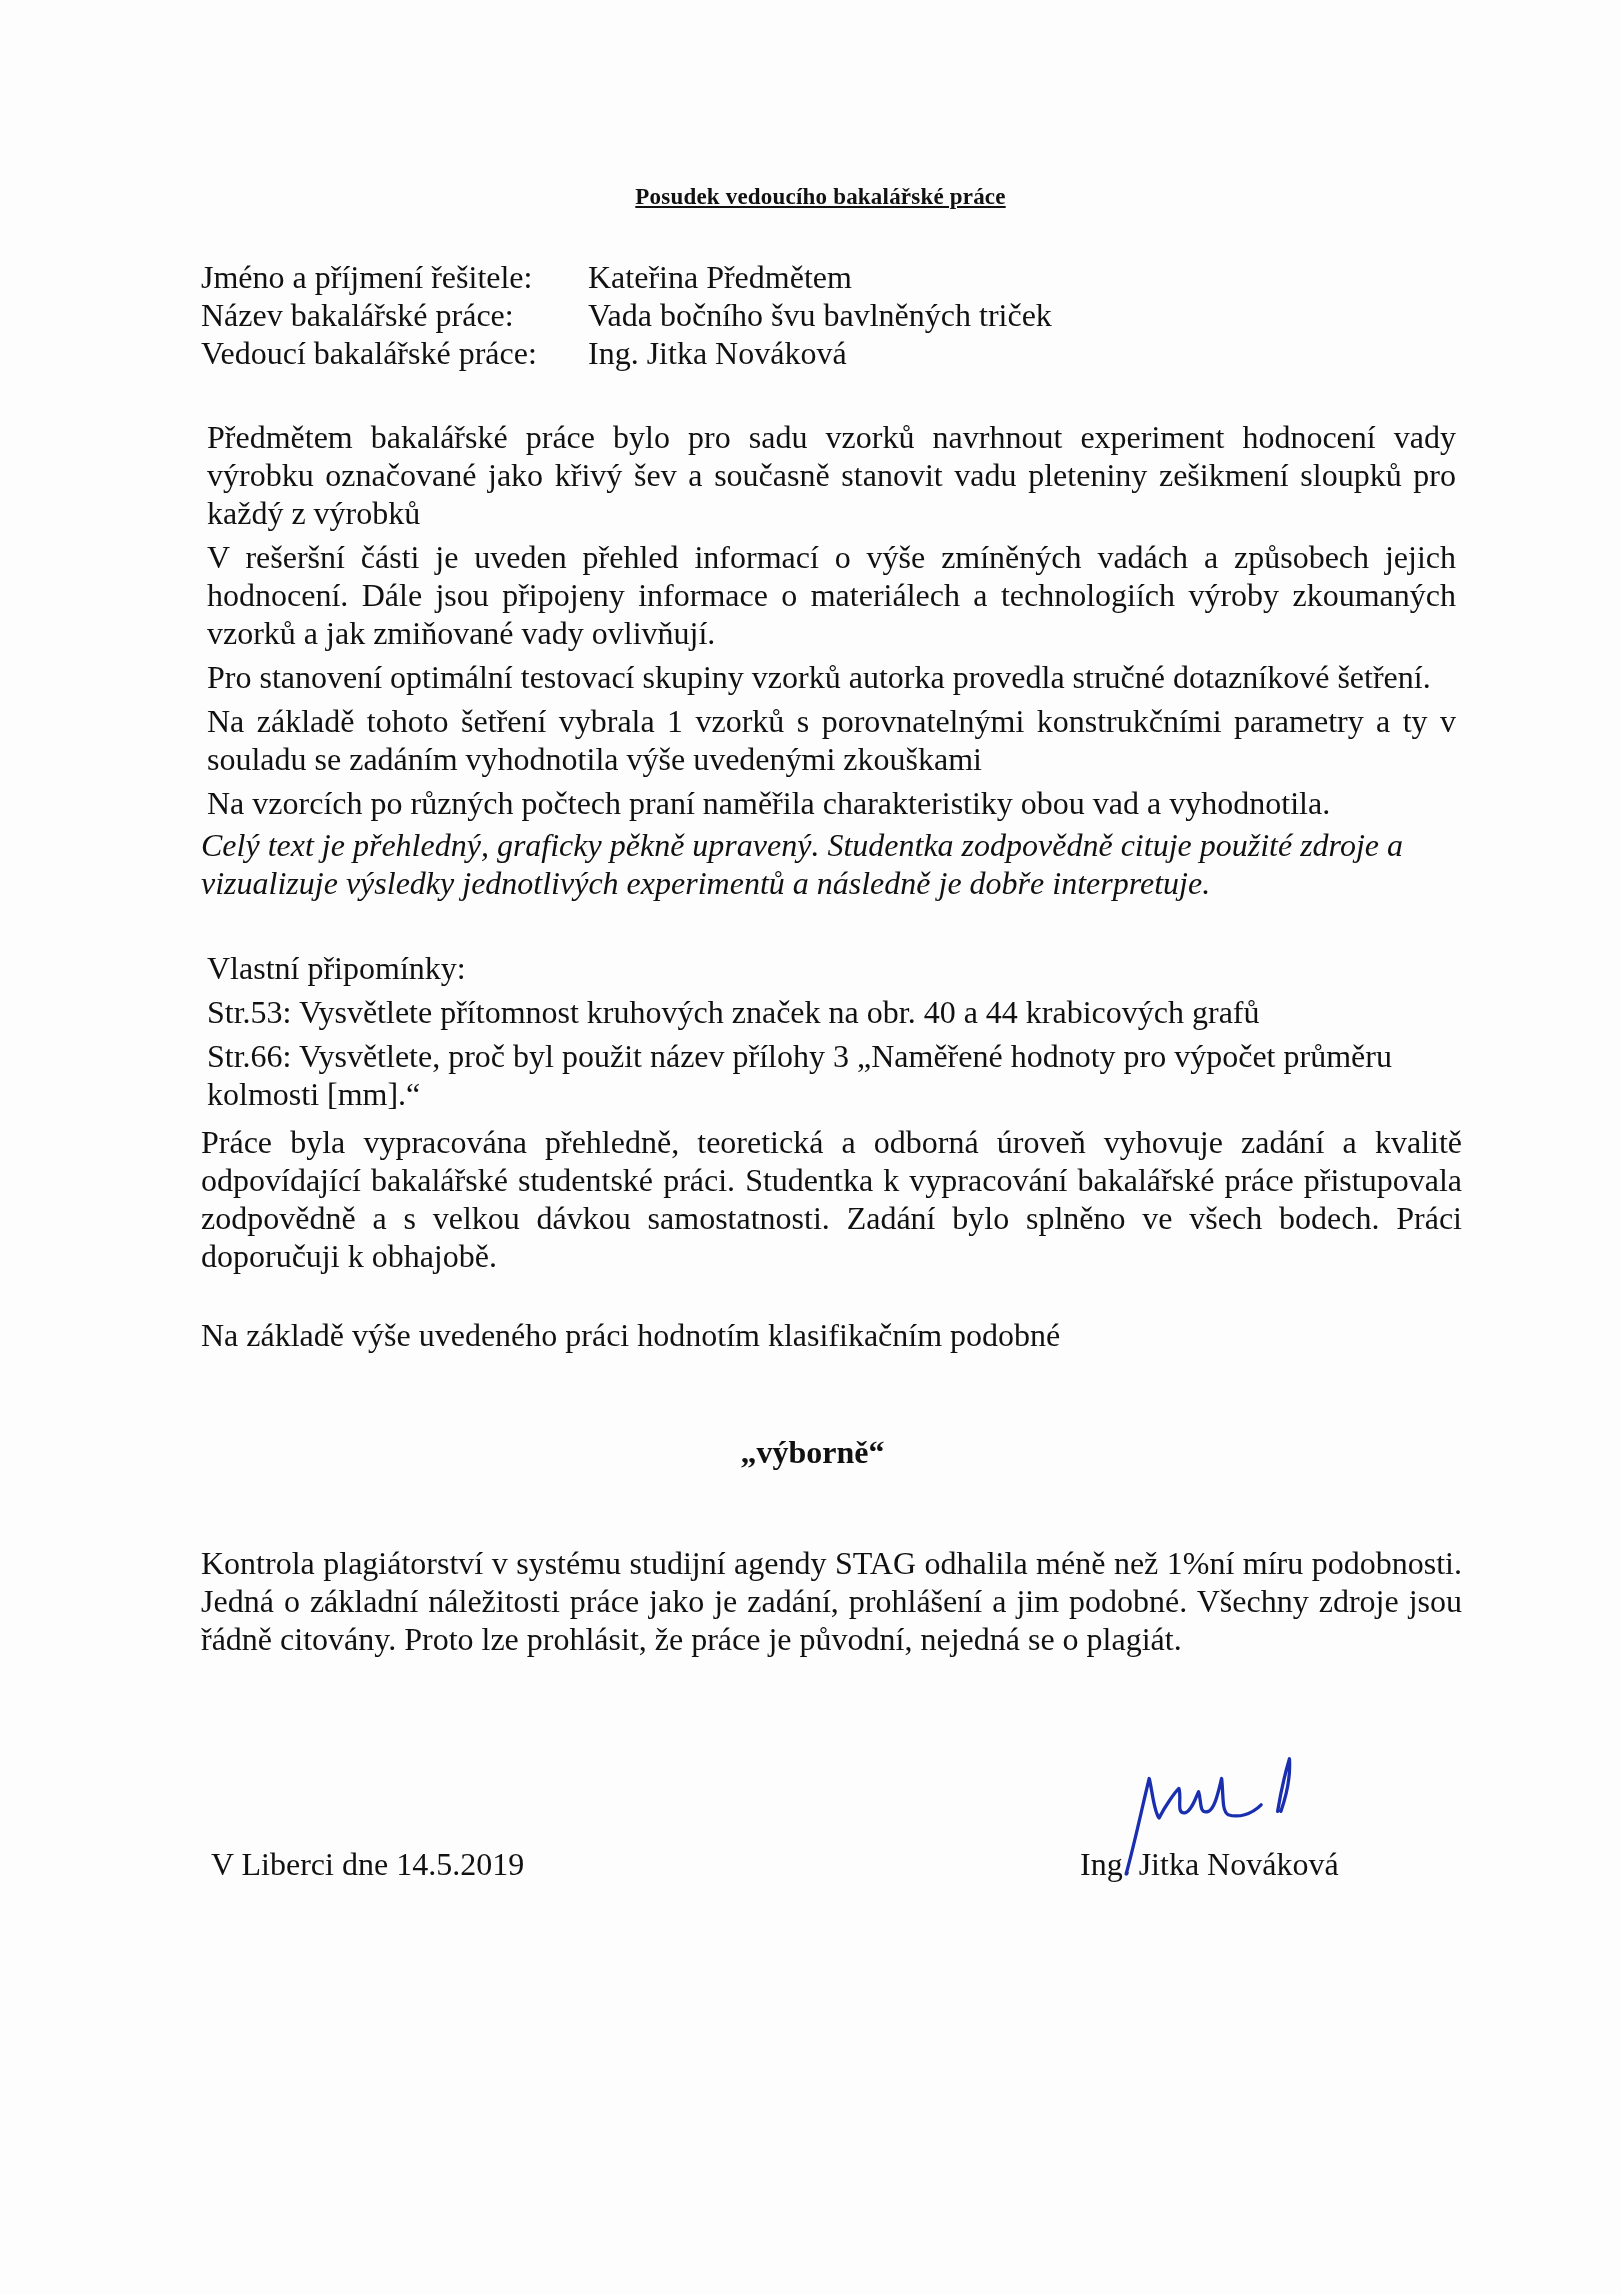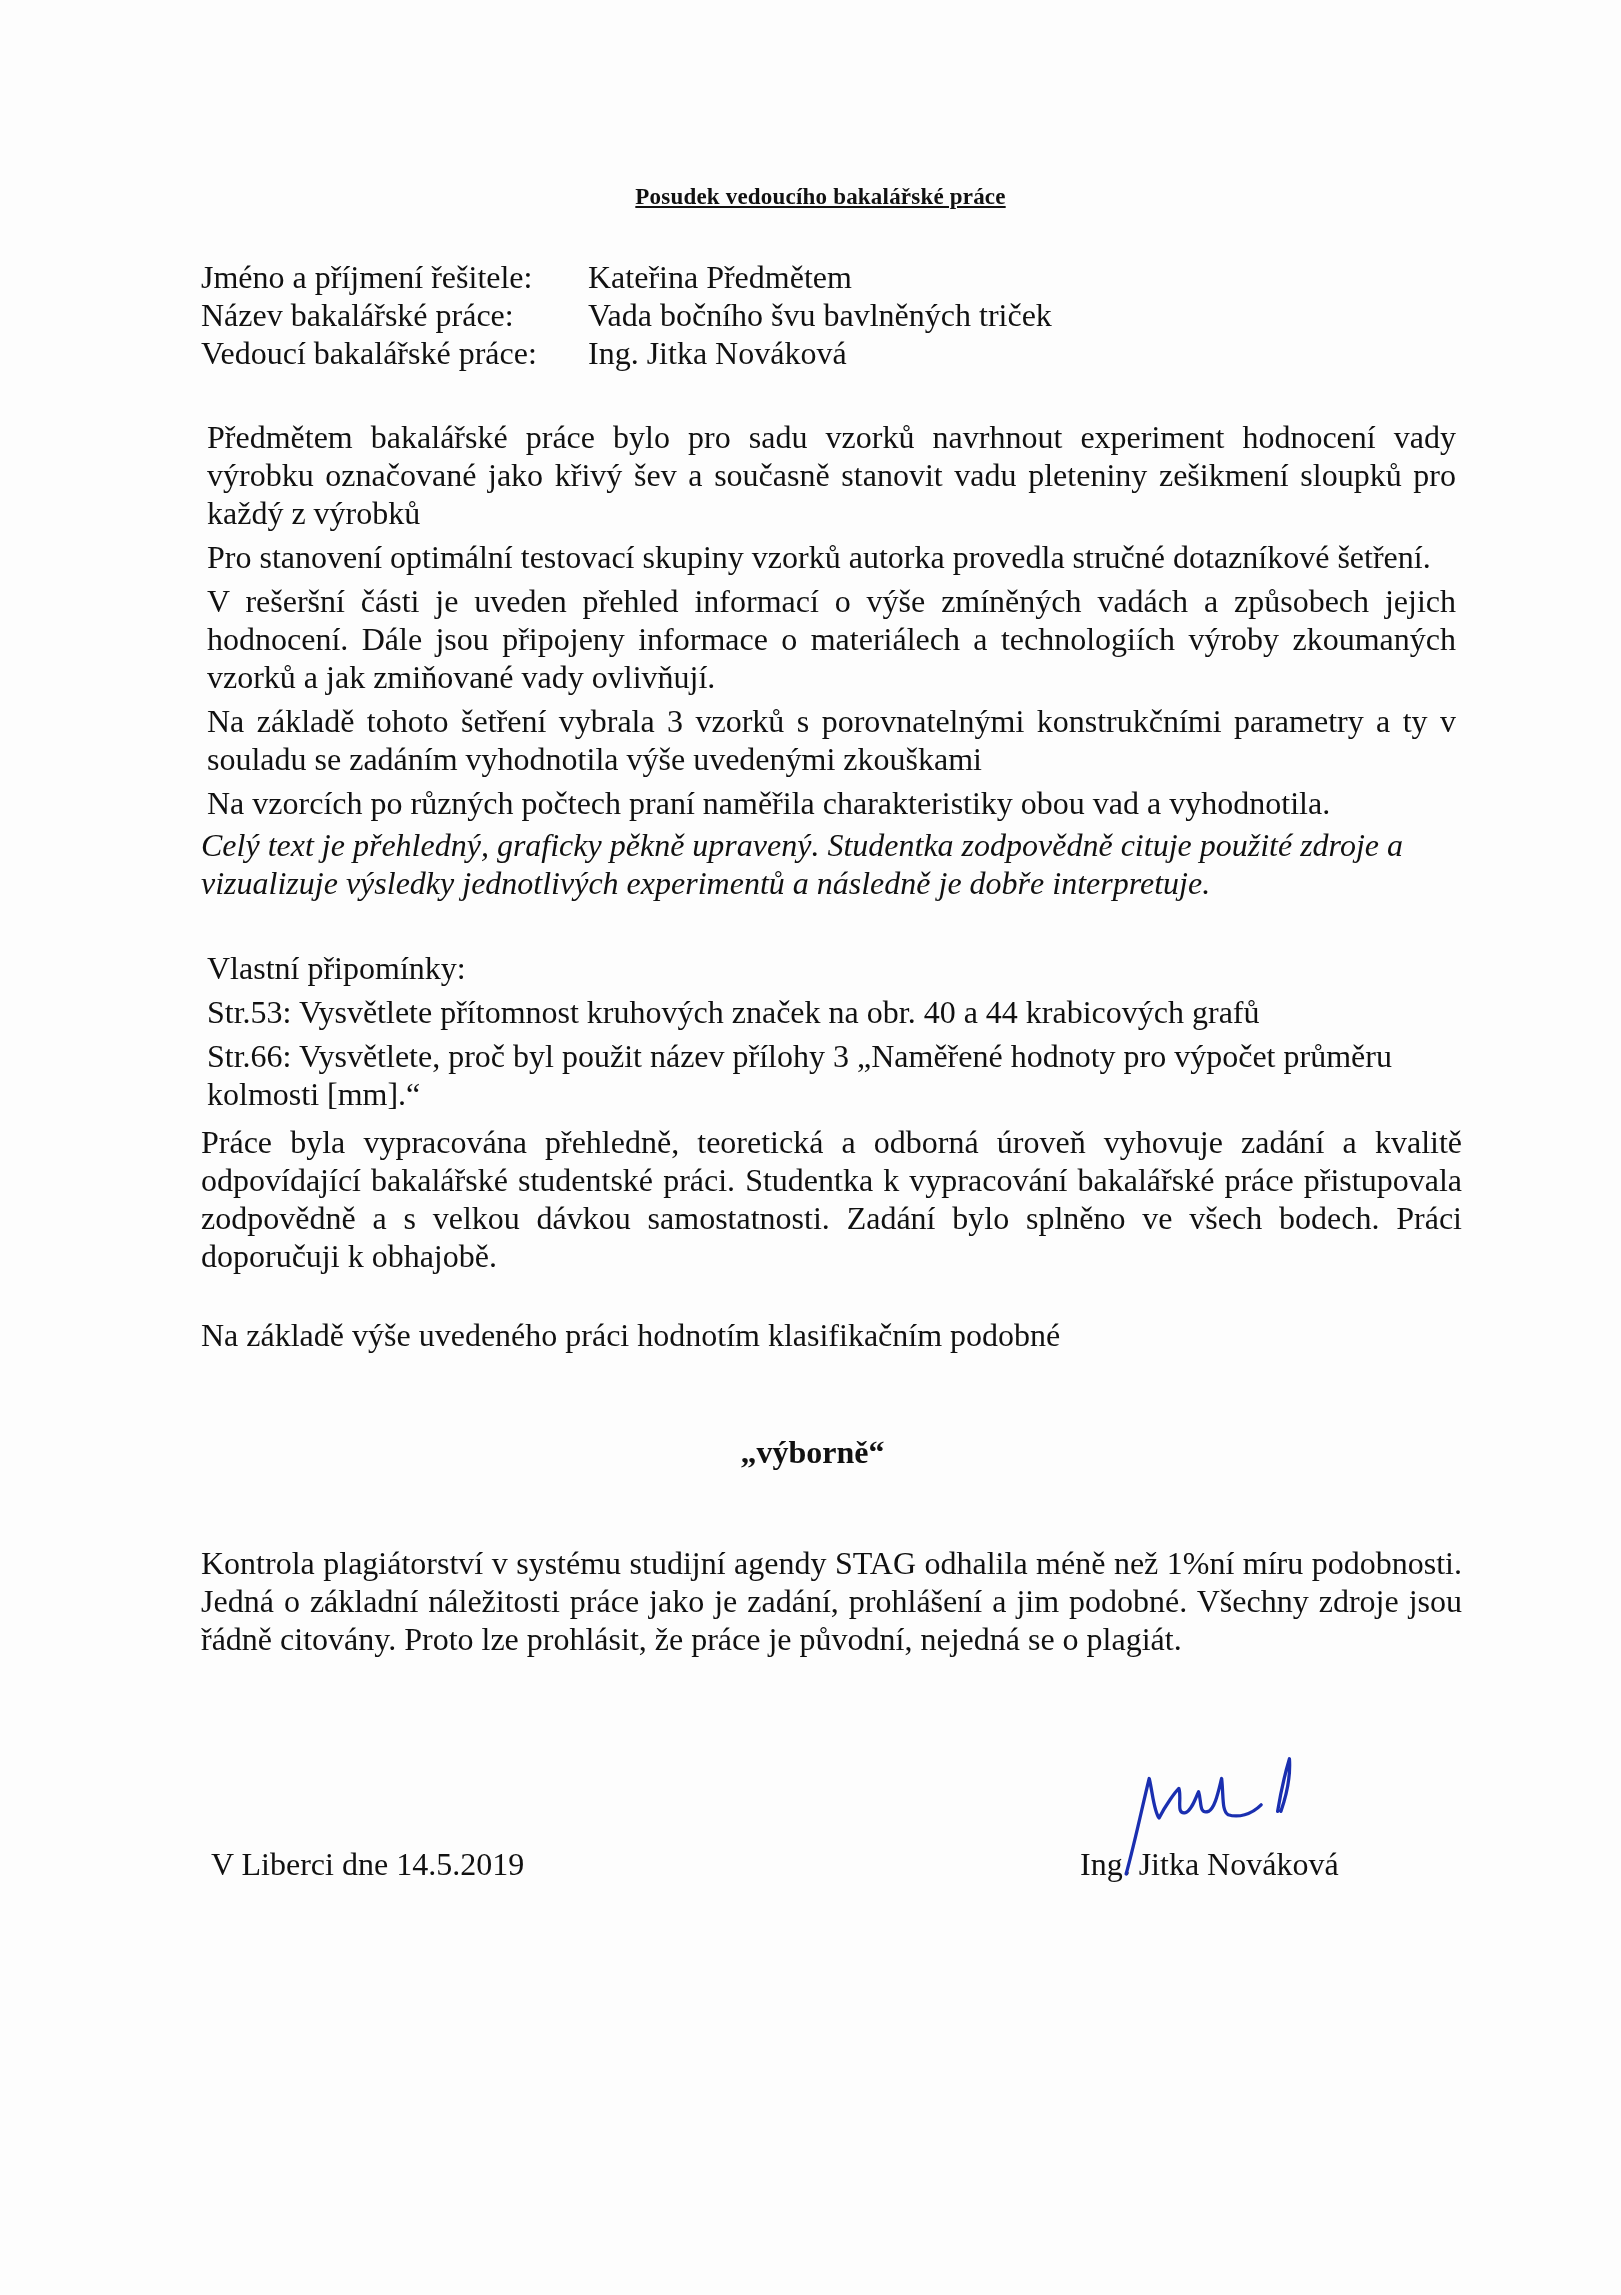--- a/index.html
+++ b/index.html
@@ -38,23 +38,23 @@
     <div class="info-row">
       <span class="info-label">Název bakalářské práce:</span><span>Vada bočního švu bavlněných triček</span>
     </div>
     <div class="info-row">
       <span class="info-label">Vedoucí bakalářské práce:</span><span>Ing. Jitka Nováková</span>
     </div>
   </div>
 
   <div class="block justify" style="top:412px;">
     <p>Předmětem bakalářské práce bylo pro sadu vzorků navrhnout experiment hodnocení vady výrobku označované jako křivý šev a současně stanovit vadu pleteniny zešikmení sloupků pro každý z výrobků</p>
+    <p>V rešeršní části je uveden přehled informací o výše zmíněných vadách a způsobech jejich hodnocení. Dále jsou připojeny informace o materiálech a technologiích výroby zkoumaných vzorků a jak zmiňované vady ovlivňují.</p>
     <p>Pro stanovení optimální testovací skupiny vzorků autorka provedla stručné dotazníkové šetření.</p>
-    <p>V rešeršní části je uveden přehled informací o výše zmíněných vadách a způsobech jejich hodnocení. Dále jsou připojeny informace o materiálech a technologiích výroby zkoumaných vzorků a jak zmiňované vady ovlivňují.</p>
-    <p>Na základě tohoto šetření vybrala 3 vzorků s porovnatelnými konstrukčními parametry a ty v souladu se zadáním vyhodnotila výše uvedenými zkouškami</p>
+    <p>Na základě tohoto šetření vybrala 1 vzorků s porovnatelnými konstrukčními parametry a ty v souladu se zadáním vyhodnotila výše uvedenými zkouškami</p>
     <p>Na vzorcích po různých počtech praní naměřila charakteristiky obou vad a vyhodnotila.</p>
   </div>
 
   <div class="block" style="top:826px;font-style:italic;">Celý text je přehledný, graficky pěkně upravený. Studentka zodpovědně cituje použité zdroje a vizualizuje výsledky jednotlivých experimentů a následně je dobře interpretuje.</div>
 
   <div class="block" style="top:943px;">
     <p>Vlastní připomínky:</p>
     <p>Str.53: Vysvětlete přítomnost kruhových značek na obr. 40 a 44 krabicových grafů</p>
     <p>Str.66: Vysvětlete, proč byl použit název přílohy 3 „Naměřené hodnoty pro výpočet průměru kolmosti [mm].“</p>
   </div>

